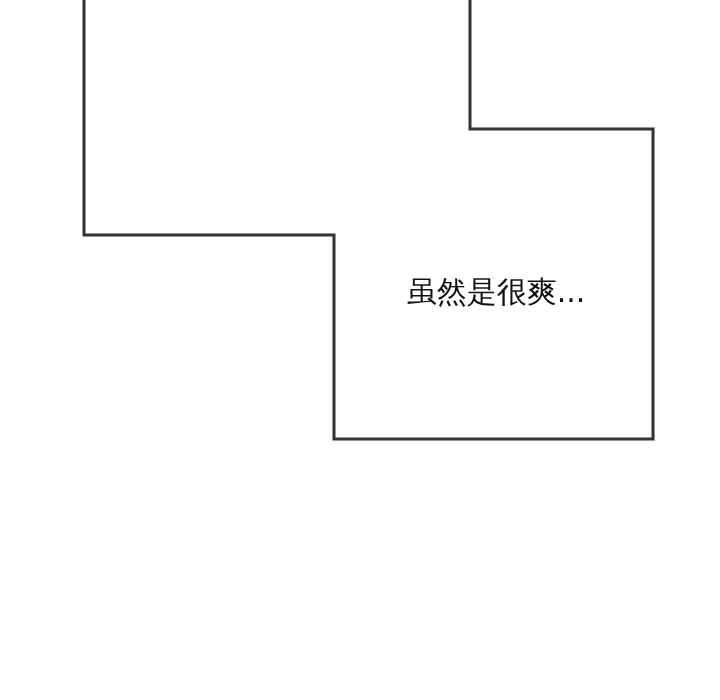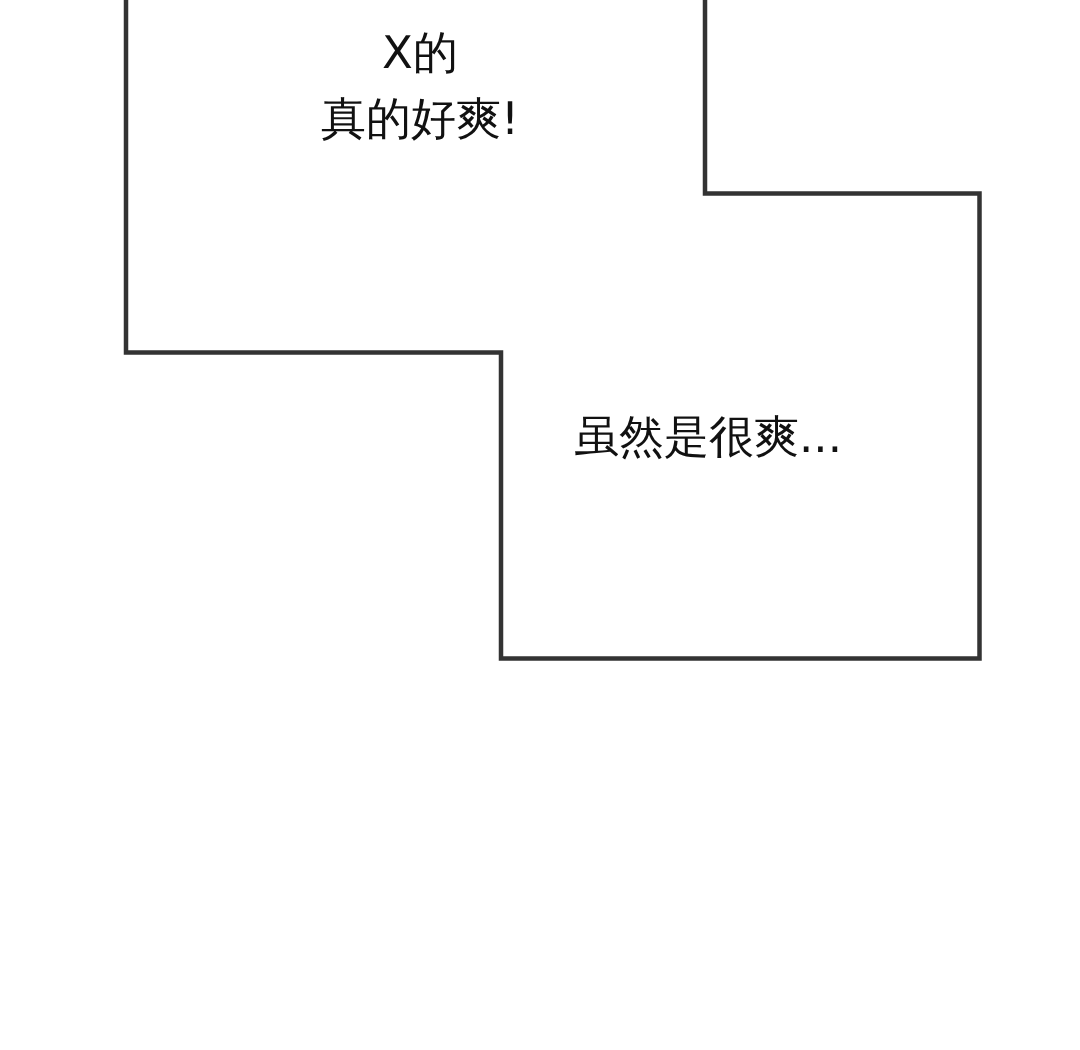--- a/index.html
+++ b/index.html
@@ -8,29 +8,25 @@
     .bubble-text {
       position: absolute;
       font-family: "DejaVu Sans", sans-serif;
       color: #111111;
       text-align: center;
       font-size: 30px;
       line-height: 44px;
       white-space: nowrap;
     }
     .t1 { left: 180px; top: 14px; width: 200px; }
-    .t2 { left: 352px; top: 270px; width: 240px; }
+    .t2 { left: 376px; top: 270px; width: 240px; }
   </style>
 </head>
 <body>
 
 <div class="canvas">
   <svg class="frames" width="720" height="700">
     <polyline points="84,0 84,235 334,235 334,439 653,439 653,129 470,129 470,0" fill="none" stroke="#333333" stroke-width="3" stroke-linejoin="miter"></polyline>
   </svg>
 
-  <div class="bubble-text t1">
-    <div>X的</div>
-    <div>真的好爽!</div>
-  </div>
 
   <div class="bubble-text t2">虽然是很爽...</div>
 </div>
 
 </body></html>

